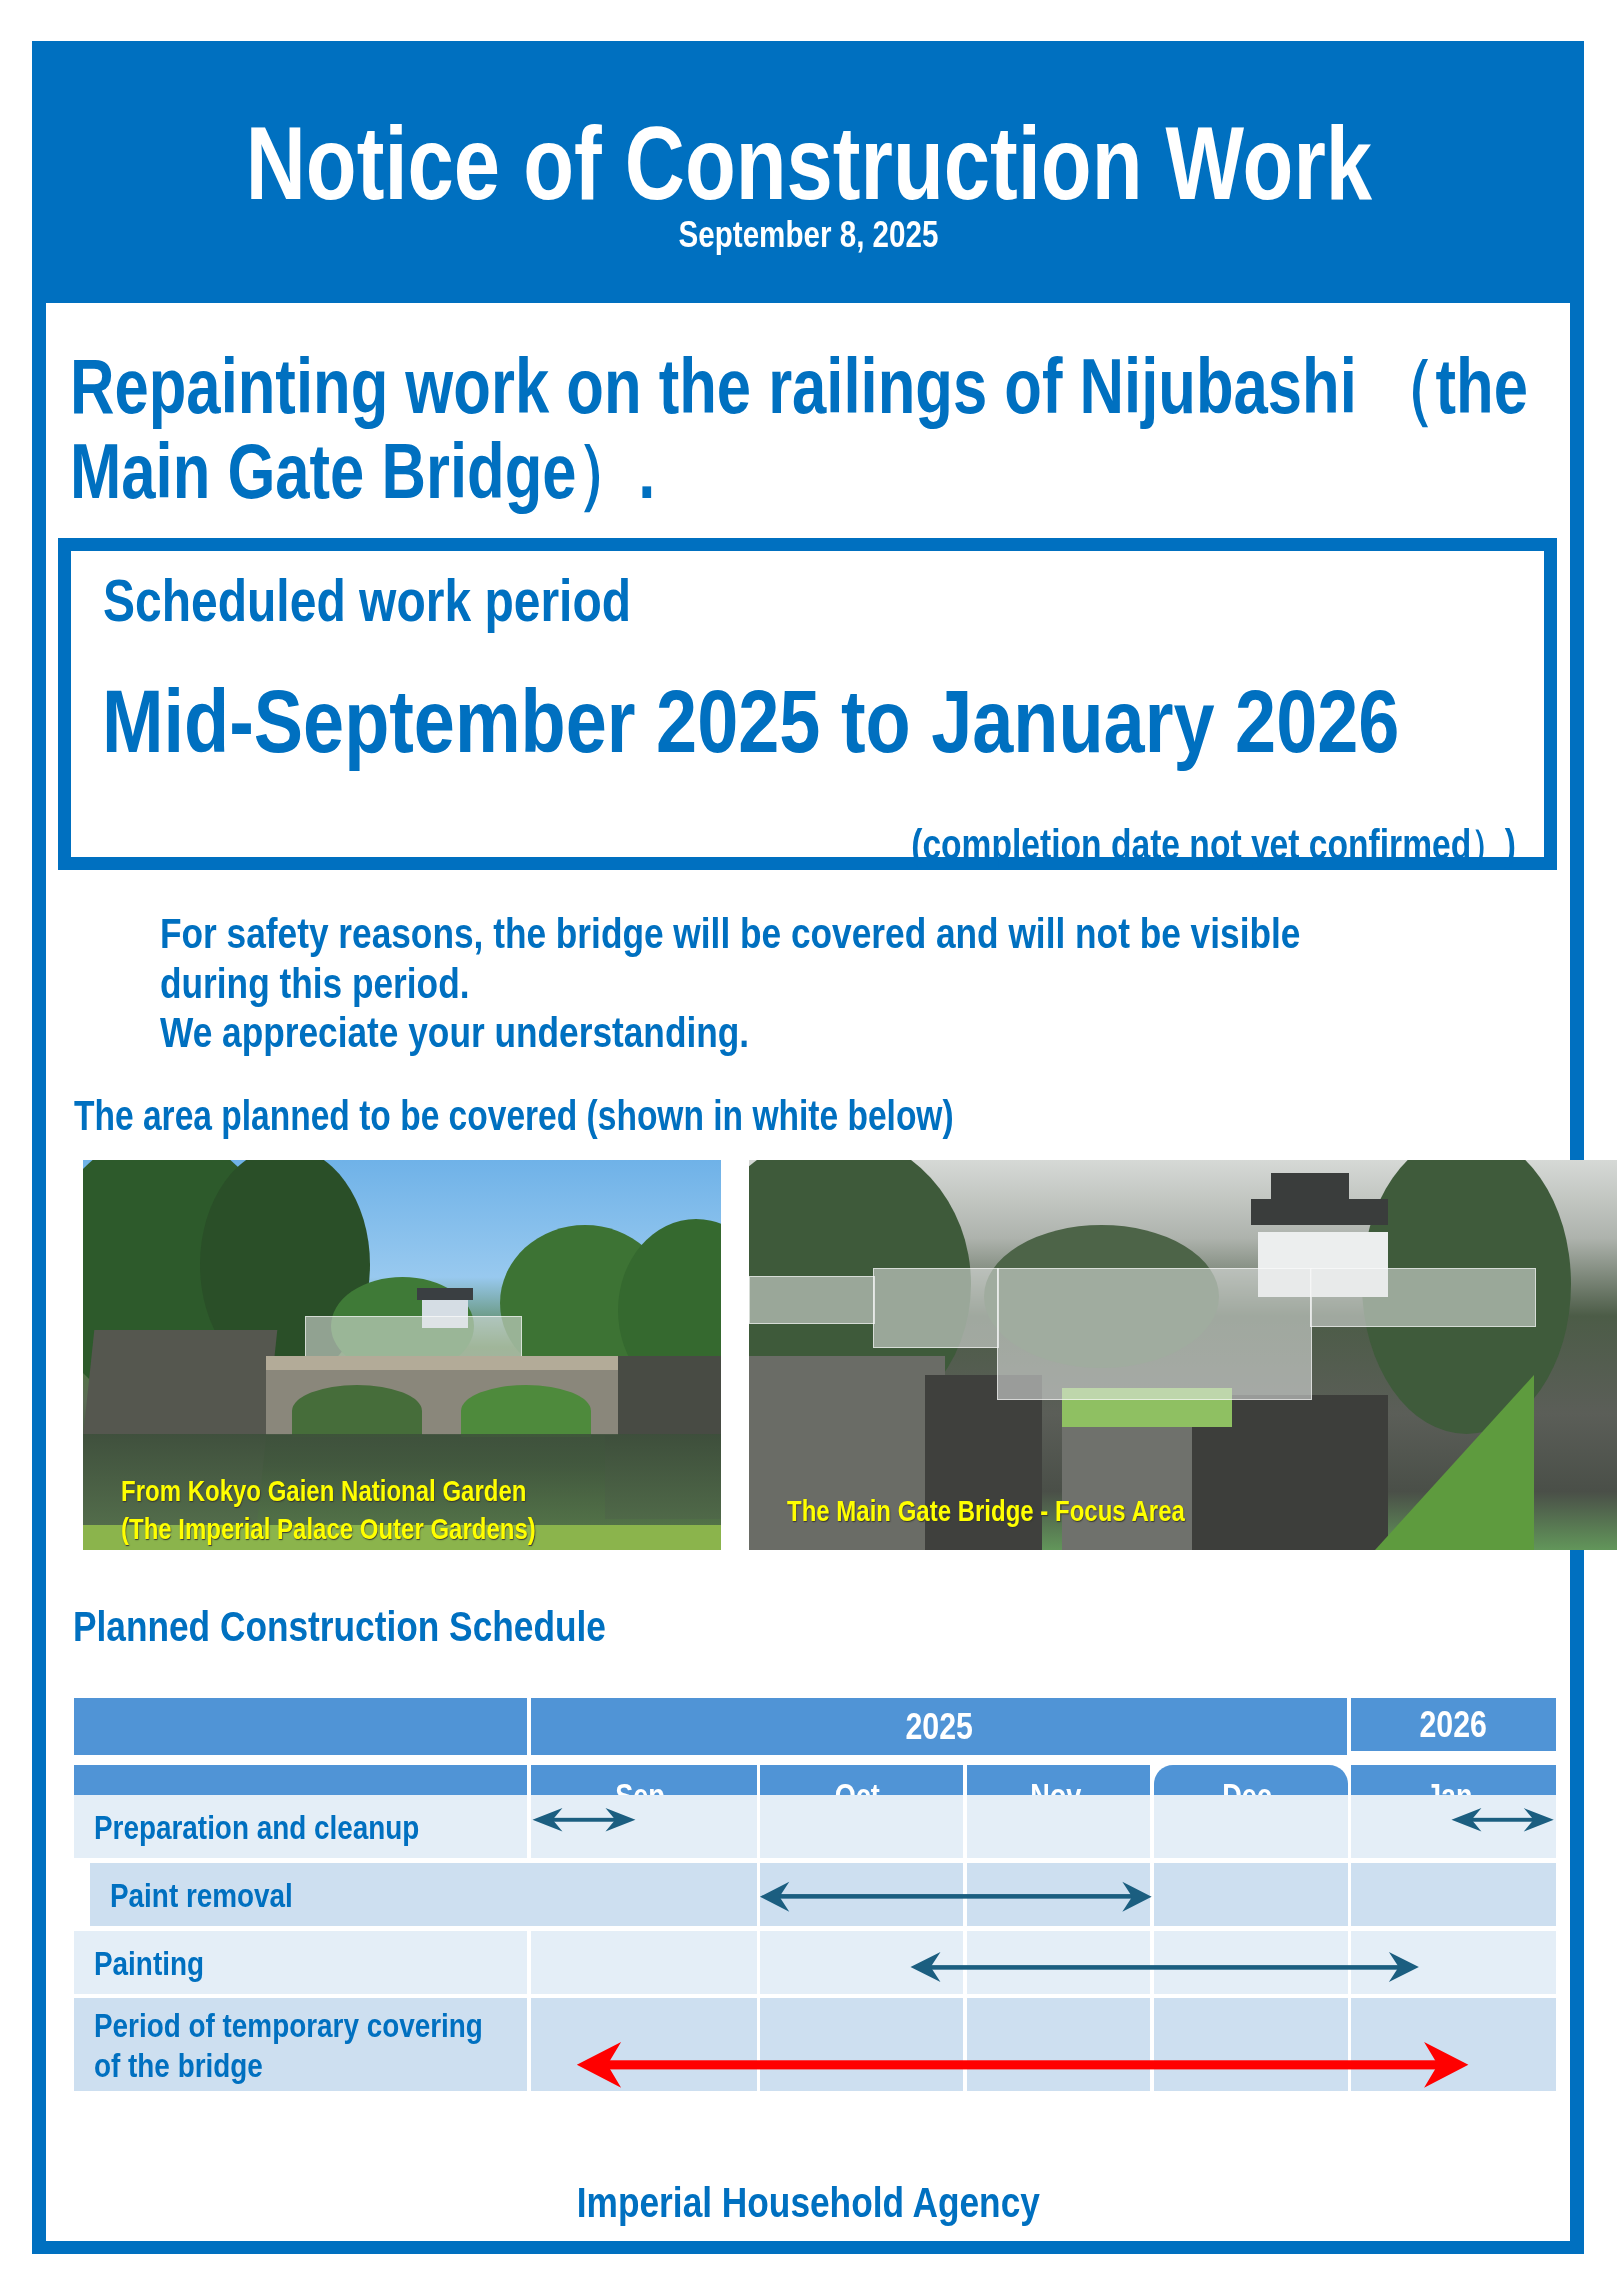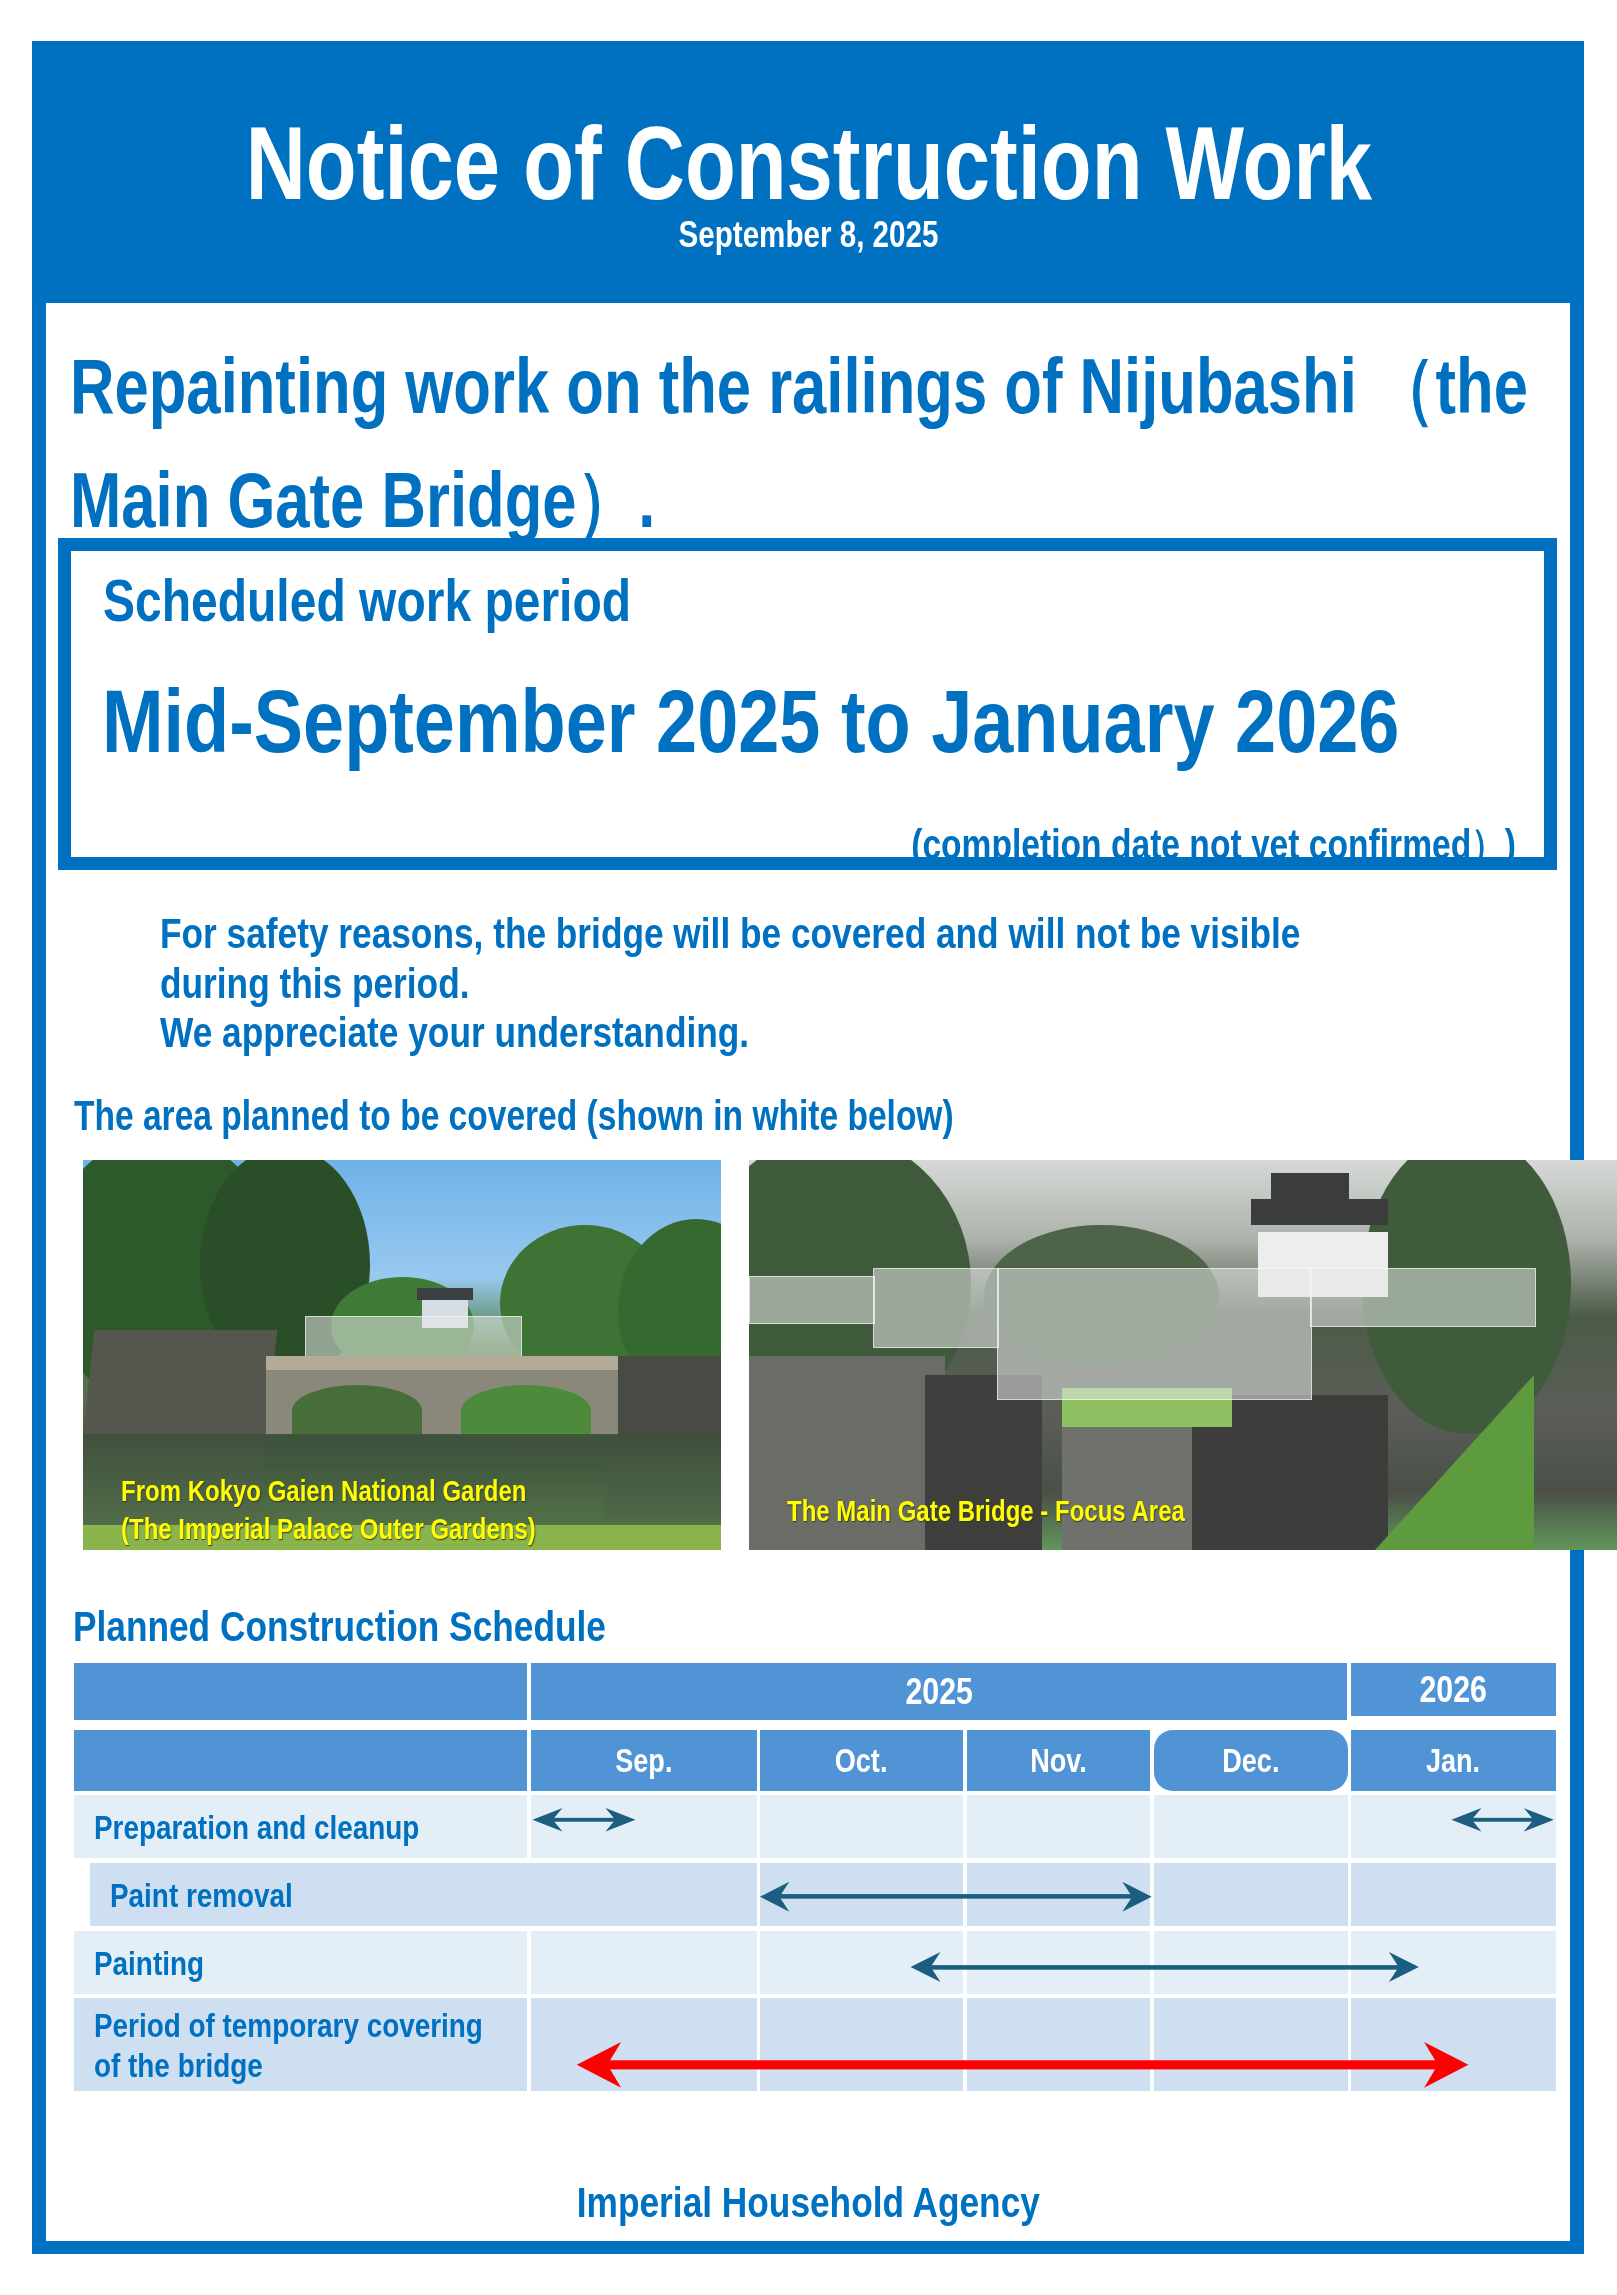--- a/index.html
+++ b/index.html
@@ -16,21 +16,21 @@
   #title { left: 0; top: 111px; width: 1617px; text-align: center; color: #ffffff;
            font-weight: bold; font-size: 104px; line-height: 104px; }
   #title span { transform: scaleX(0.80); transform-origin: 50% 0; }
   #date { left: 0; top: 215px; width: 1617px; text-align: center; color: #ffffff;
           font-weight: bold; font-size: 37px; line-height: 39px; }
   #date span { transform: scaleX(0.80); transform-origin: 50% 0; }
 
   
   .blue { color: #0070c0; font-weight: bold; }
   #headline1 { left: 70px; top: 344px; font-size: 77px; line-height: 85px; }
-  #headline2 { left: 70px; top: 429px; font-size: 77px; line-height: 85px; margin-top: 29px; }
+  #headline2 { left: 70px; top: 429px; font-size: 77px; line-height: 85px; }
   #headline1 span, #headline2 span { transform: scaleX(0.80); }
 
   
   #period-box { left: 58px; top: 538px; width: 1473px; height: 306px;
                 border: 13px solid #0070c0; background: #ffffff; }
   #period-label { left: 103px; top: 568px; font-size: 60px; line-height: 65px; }
   #period-label span { transform: scaleX(0.80); }
   #period-value { left: 102px; top: 672px; font-size: 89px; line-height: 98px; }
   #period-value span { transform: scaleX(0.83); }
   #period-note { right: 101px; top: 822px; font-size: 42px; line-height: 46px; text-align: center; }
@@ -63,21 +63,21 @@
   .photo-label { position: absolute; color: #ffff00; font-weight: bold; font-size: 30px; line-height: 38px;
                  text-shadow: 0.7px 0.7px 1.3px #333; white-space: nowrap; }
   .photo-label span { display: inline-block; transform: scaleX(0.80); transform-origin: 0 0; }
 
   
   #sched-title { left: 73px; top: 1601px; font-size: 43px; line-height: 50px; }
   #sched-title span { transform: scaleX(0.82); }
 
   .cell { position: absolute; box-sizing: border-box; }
   .hdr { background: #5094d6; color: #ffffff; font-weight: bold; font-size: 37px;
-         display: flex; align-items: center; justify-content: center; }
+         display: flex; align-items: center; justify-content: center; margin-top: 35px; }
   .hdr span { display: inline-block; transform: scaleX(0.82); }
   .rowA { background: #e4eef7; }
   .rowB { background: #cddff0; }
   .rlabel { color: #0070c0; font-weight: bold; font-size: 34px; line-height: 40px;
             padding-left: 19.6px; display: flex; align-items: center; }
   .rlabel span { display: inline-block; transform: scaleX(0.82); transform-origin: 0 50%; white-space: nowrap; }
 
   #arrows { position: absolute; left: 0; top: 0; width: 1617px; height: 2295px; pointer-events: none; }
 
   #footer { left: 0; top: 2177px; width: 1617px; text-align: center; font-size: 43px; line-height: 50px; }

